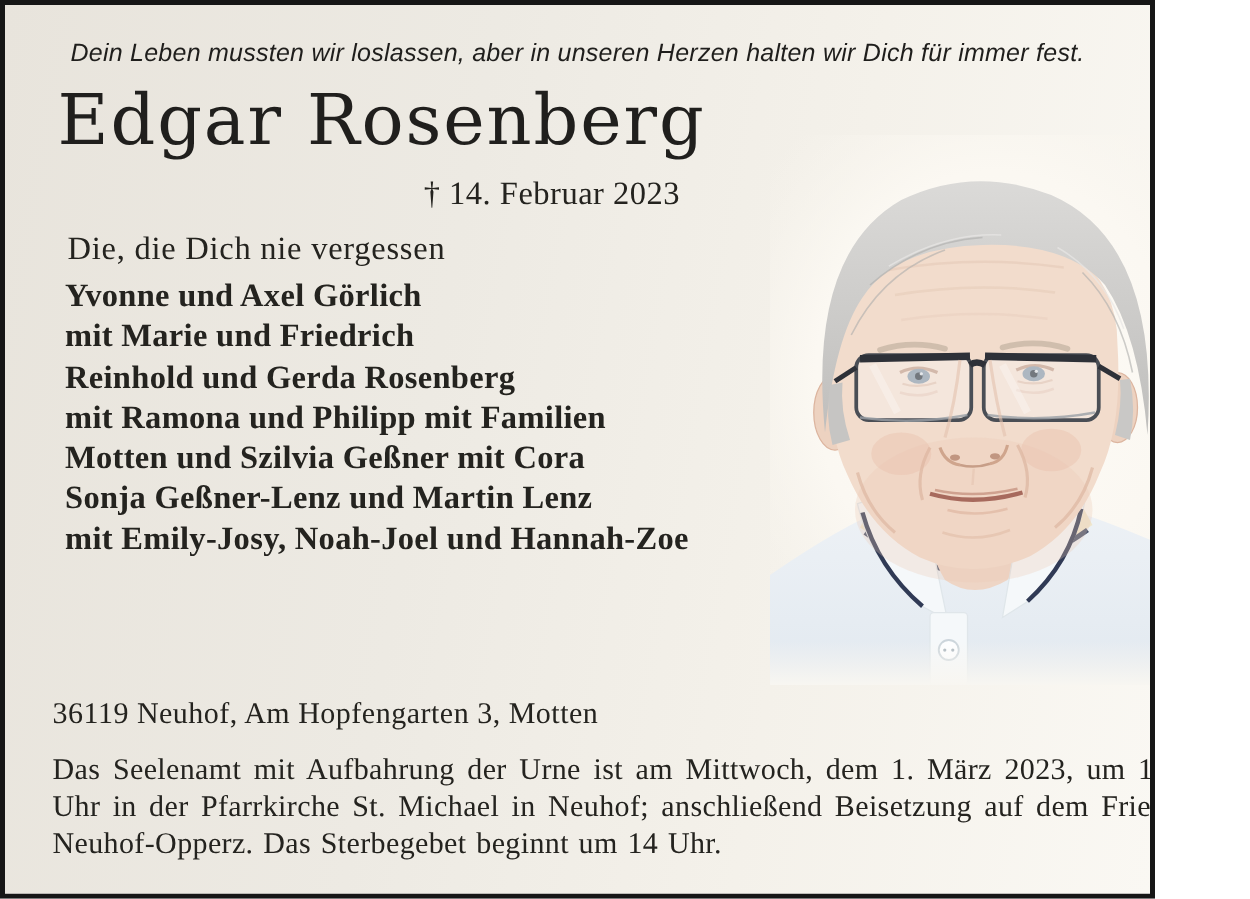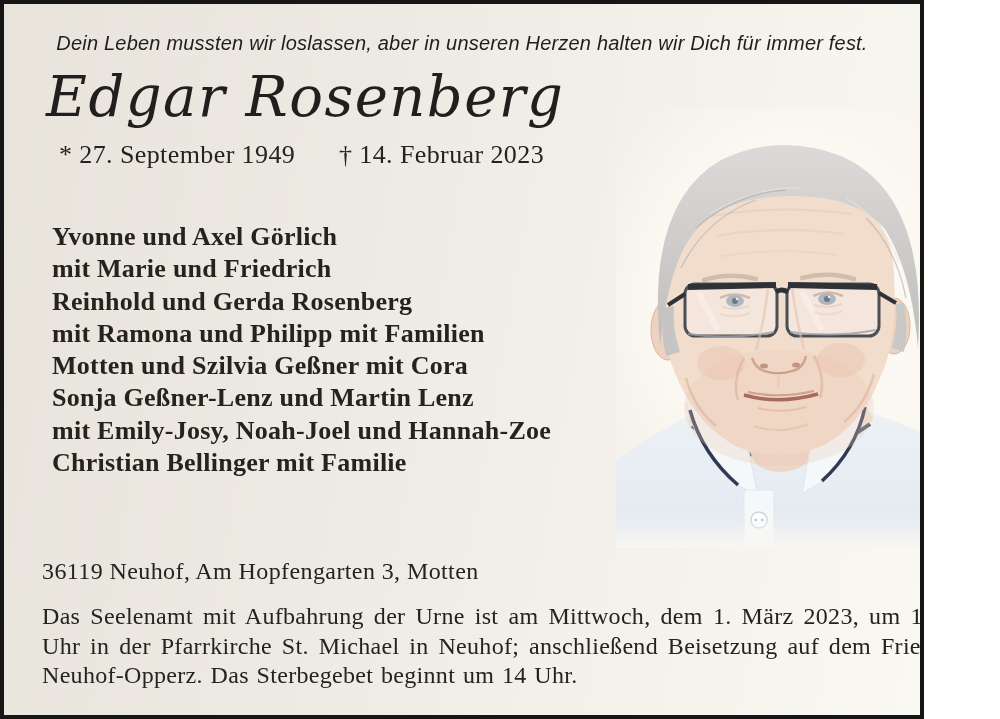--- a/index.html
+++ b/index.html
@@ -16,21 +16,20 @@
   .epigraph{
     position:absolute;top:28px;left:0;right:0;
     text-align:center;
     font-family:"Liberation Sans",sans-serif;
     font-style:italic;
     font-size:20px;letter-spacing:.2px;color:#1f1e1c;
   }
   .name{
     position:absolute;top:60px;left:42px;
     font-family:"DejaVu Serif",serif;
-    font-style:italic;
     font-size:56px;letter-spacing:1.5px;color:#201f1d;
     white-space:nowrap;
   }
   .date{position:absolute;top:136px;font-size:26px;white-space:nowrap;letter-spacing:.4px;}
   .date.birth{left:55px;}
   .date.death{left:335px;}
   .intro{
     position:absolute;top:180px;left:50px;
     font-size:26px;letter-spacing:.6px;white-space:nowrap;
   }
@@ -56,33 +55,32 @@
 </style>
 </head>
 <body>
 
 <div class="sheet">
 
   <div class="epigraph">Dein Leben mussten wir loslassen, aber in unseren Herzen halten wir Dich für immer fest.</div>
 
   <div class="name">Edgar Rosenberg</div>
 
-  <div class="date birth">* 27. September 1949</div>
   <div class="date death">† 14. Februar 2023</div>
 
+  <div class="intro">Die, die Dich nie vergessen</div>
 
   <div class="mourners">
     <div>Yvonne und Axel Görlich</div>
     <div>mit Marie und Friedrich</div>
     <div>Reinhold und Gerda Rosenberg</div>
     <div>mit Ramona und Philipp mit Familien</div>
     <div>Motten und Szilvia Geßner mit Cora</div>
     <div>Sonja Geßner-Lenz und Martin Lenz</div>
     <div>mit Emily-Josy, Noah-Joel und Hannah-Zoe</div>
-    <div>Christian Bellinger mit Familie</div>
   </div>
 
   <div class="address">36119 Neuhof, Am Hopfengarten 3, Motten</div>
 
   <p class="service">Das Seelenamt mit Aufbahrung der Urne ist am Mittwoch, dem 1. März 2023, um 14.30 Uhr in der Pfarrkirche St. Michael in Neuhof; anschließend Beisetzung auf dem Friedhof Neuhof-Opperz. Das Sterbegebet beginnt um 14 Uhr.</p>
 
   <div class="photo">
     <svg viewBox="0 0 375 440" role="img" aria-label="Porträtfoto: älterer Herr mit grauem Haar, dunkler Brille und hellem Poloshirt">
       <defs>
         <radialGradient id="bgGrad" cx="48%" cy="45%" r="62%">

